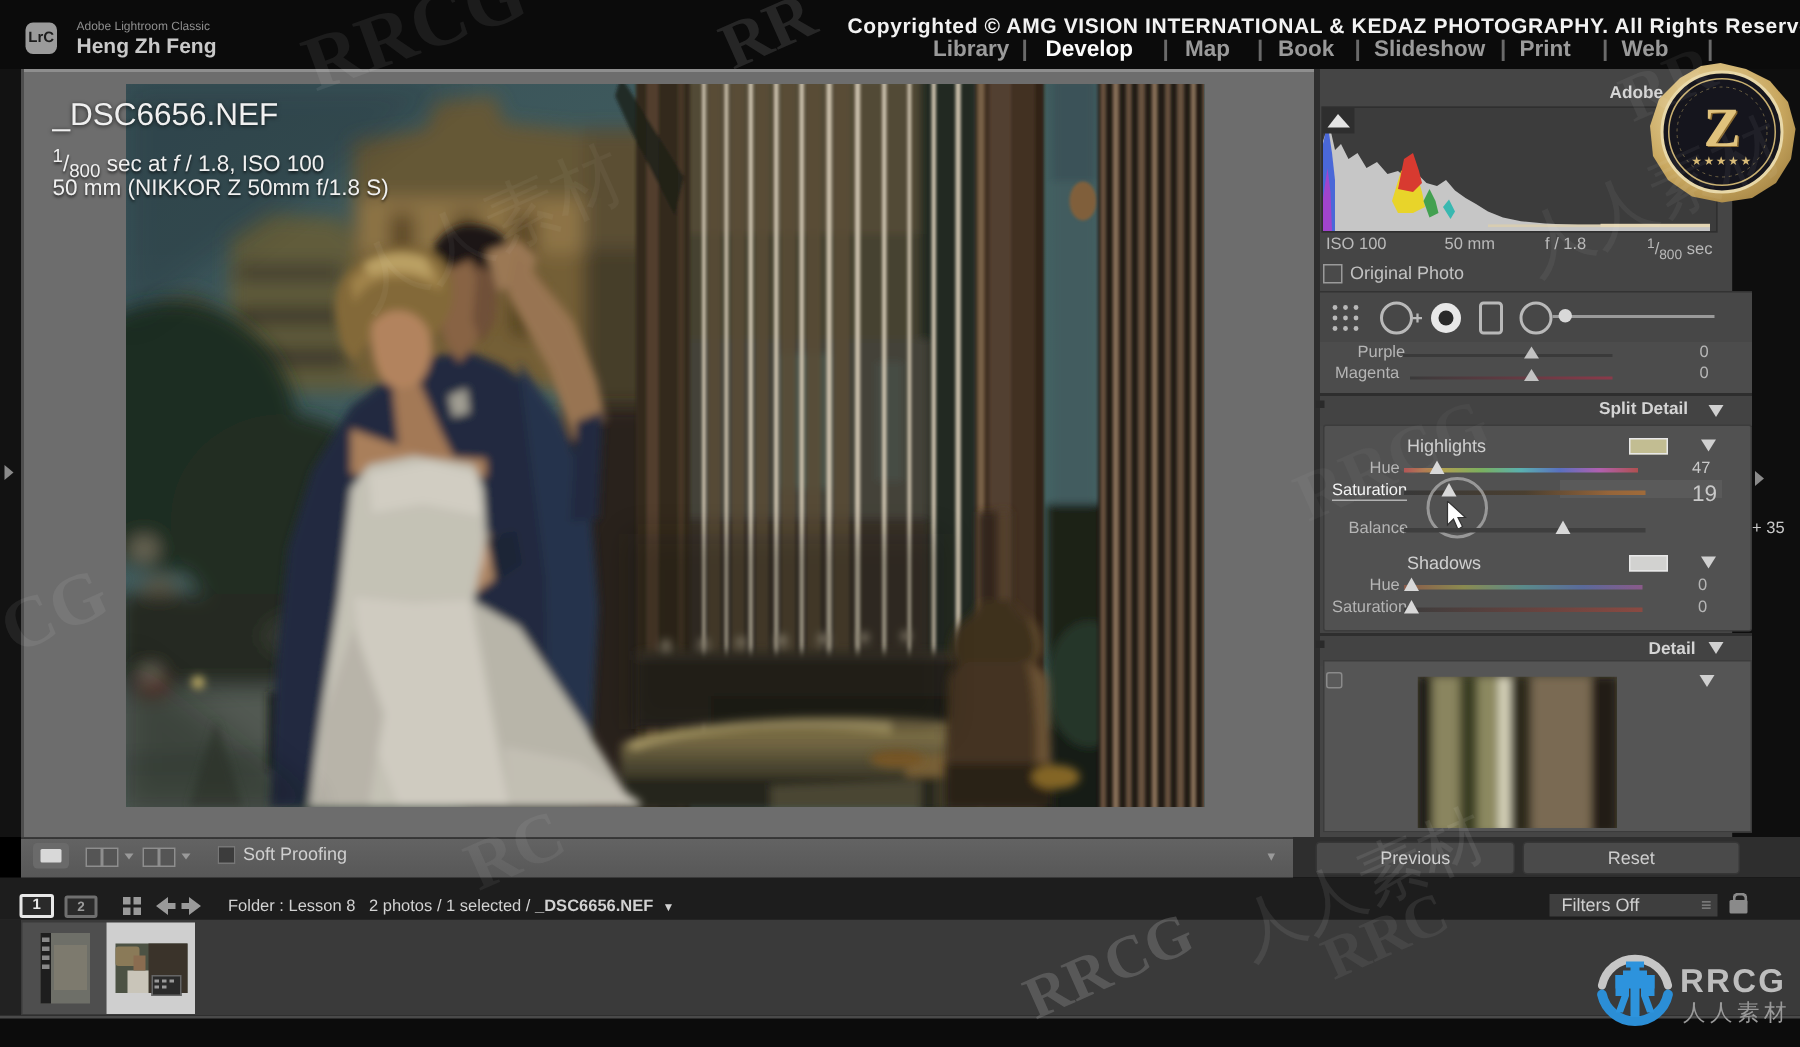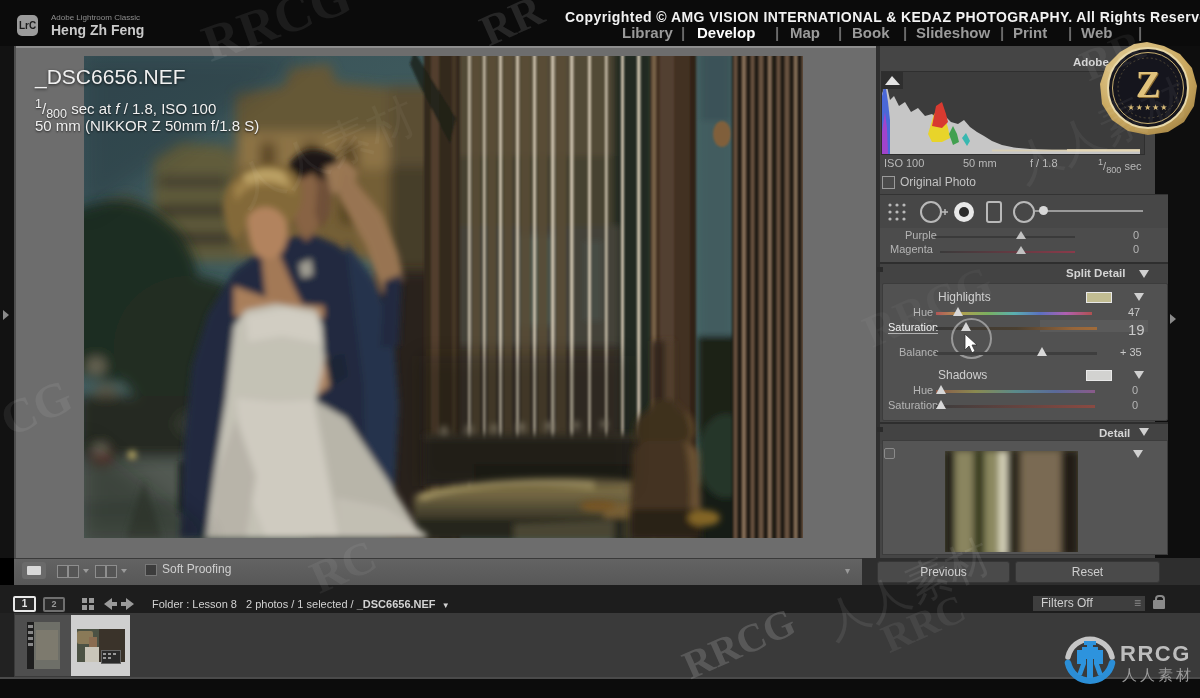--- a/index.html
+++ b/index.html
@@ -362,21 +362,21 @@
 <div class="abs" style="left:961px;top:322px;width:0;height:0;border-bottom:9px solid #d8d8d8;border-left:5px solid transparent;border-right:5px solid transparent;"></div>
 <div class="abs" style="left:1128px;top:321px;color:#c9c9c9;font-size:15px;">19</div>
 <div class="abs" style="left:951px;top:318px;width:37px;height:37px;border:2px solid #d4d4d4;border-radius:50%;opacity:.55;"></div>
 <svg class="abs" style="left:964px;top:334px;" width="14" height="20">
     <path d="M1,0 L1,16 L5,12 L8,19 L11,17 L8,11 L13,11 Z" fill="#fff" stroke="#333" stroke-width="0.8"></path>
   </svg>
 
 <div class="abs" style="left:899px;top:346px;color:#b5b5b5;font-size:11px;">Balance</div>
 <div class="abs" style="left:936px;top:352px;width:161px;height:3px;background:#3e3e3e;"></div>
 <div class="abs" style="left:1037px;top:347px;width:0;height:0;border-bottom:9px solid #d8d8d8;border-left:5px solid transparent;border-right:5px solid transparent;"></div>
-<div class="abs" style="left:1120px;top:346px;color:#c9c9c9;font-size:11px;">+ 35</div>
+<div class="abs" style="left:1168px;top:346px;color:#c9c9c9;font-size:11px;">+ 35</div>
 
 <div class="abs" style="left:938px;top:368px;color:#cfcfcf;font-size:12px;">Shadows</div>
 <div class="abs" style="left:1086px;top:370px;width:24px;height:9px;background:#d2d2d0;border:1px solid #e8e8e8;"></div>
 <div class="abs" style="left:1134px;top:371px;width:0;height:0;border-top:8px solid #d0d0d0;border-left:5px solid transparent;border-right:5px solid transparent;"></div>
 
 <div class="abs" style="left:913px;top:384px;color:#b5b5b5;font-size:11px;">Hue</div>
 <div class="abs" style="left:936px;top:390px;width:159px;height:3px;background:linear-gradient(to right,#8a5a4a,#8a8a50,#5a8a8a,#5a6a9a,#8a5a8a);"></div>
 <div class="abs" style="left:936px;top:385px;width:0;height:0;border-bottom:9px solid #d8d8d8;border-left:5px solid transparent;border-right:5px solid transparent;"></div>
 <div class="abs" style="left:1132px;top:384px;color:#b5b5b5;font-size:11px;">0</div>
 

